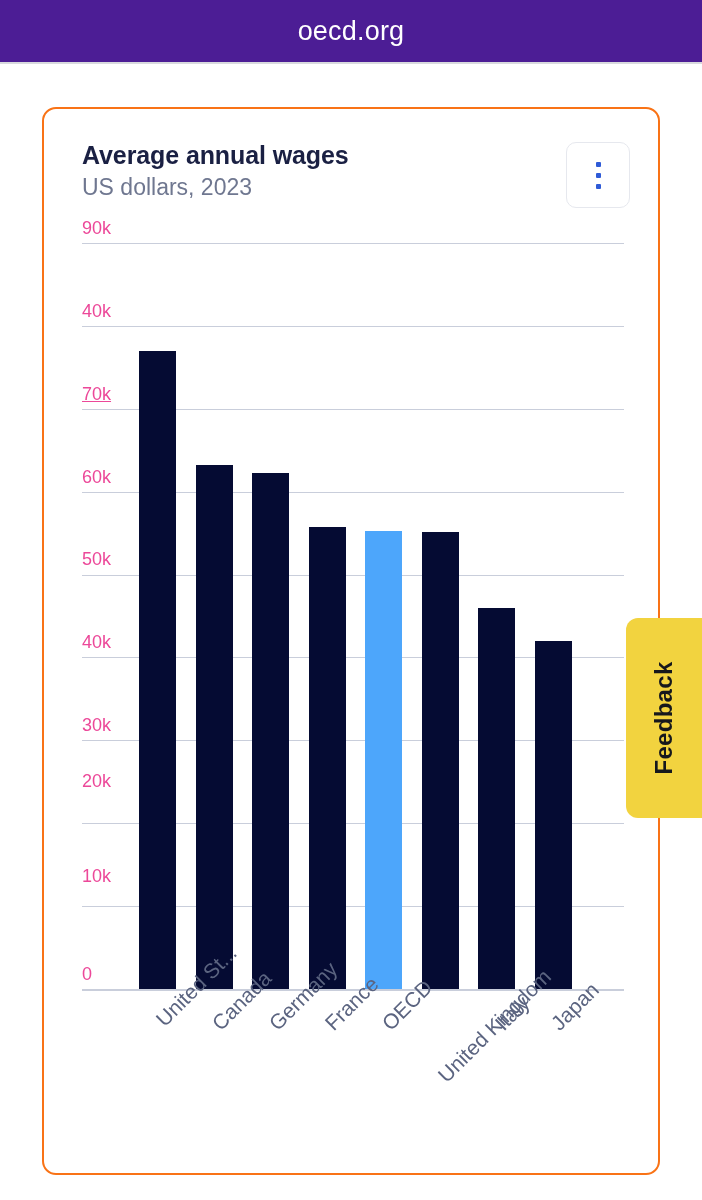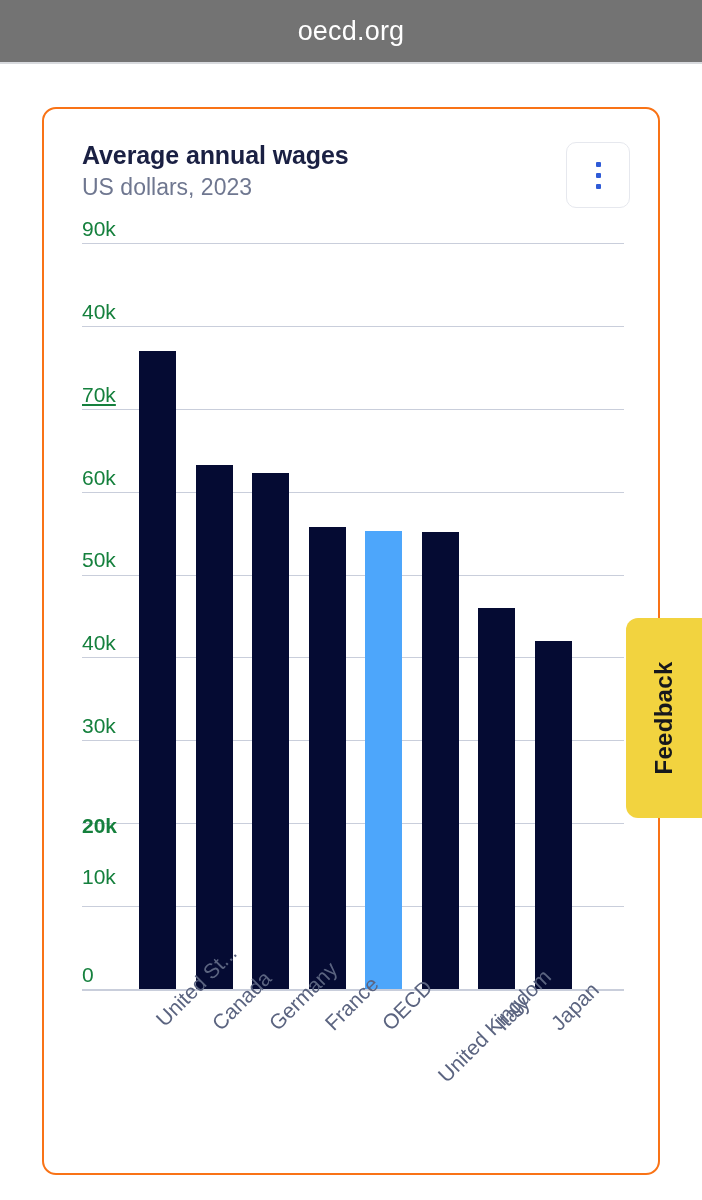--- a/index.html
+++ b/index.html
@@ -8,21 +8,21 @@
     background: #ffffff;
     font-family: "Liberation Sans", sans-serif;
     overflow: hidden;
   }
   body { position: relative; }
 
   
   #browser-bar {
     position: absolute; top: 0; left: 0;
     width: 702px; height: 62px;
-    background: #737373;
+    background: #4c1d95;
     display: flex; align-items: center; justify-content: center;
   }
   #browser-url {
     color: #ffffff;
     font-size: 27px;
     letter-spacing: 0.2px;
   }
   #chrome-divider {
     position: absolute; top: 62px; left: 0;
     width: 702px; height: 2px; background: #d8dade;
@@ -81,22 +81,22 @@
   }
   .gridline {
     position: absolute;
     left: 0; width: 542px;
     height: 1px;
     background: #c9cedb;
   }
   .axis-label {
     position: absolute;
     left: 0;
-    font-size: 21px;
-    color: #15803d;
+    font-size: 18px;
+    color: #ec4899;
     line-height: 21px;
     white-space: nowrap;
   }
   #baseline {
     position: absolute; left: 0; bottom: 0;
     width: 542px; height: 2px; background: #c9cedb;
   }
 
   #bars-layer {
     position: absolute;
@@ -182,21 +182,21 @@
         <div class="gridline" style="top: 746px;"></div>
       </div>
     <div id="ylabels">
         <div class="axis-label" style="top: -25px;">90k</div>
         <div class="axis-label" style="top: 57.8889px;">40k</div>
         <div class="axis-label" style="top: 140.778px; text-decoration: underline;">70k</div>
         <div class="axis-label" style="top: 223.667px;">60k</div>
         <div class="axis-label" style="top: 306px;">50k</div>
         <div class="axis-label" style="top: 389.444px;">40k</div>
         <div class="axis-label" style="top: 472.333px;">30k</div>
-        <div class="axis-label" style="top: 572px; font-weight: bold;">20k</div>
+        <div class="axis-label" style="top: 528px;">20k</div>
         <div class="axis-label" style="top: 623px;">10k</div>
         <div class="axis-label" style="top: 721px;">0</div>
       </div>
     <div id="baseline"></div>
     <div id="bars-layer">
         <div class="bar dark" title="United St..." style="left: 57px; width: 37px; height: 638.244px;"></div>
         <div class="bar dark" title="Canada" style="left: 113.5px; width: 37px; height: 523.858px;"></div>
         <div class="bar dark" title="Germany" style="left: 170px; width: 37px; height: 516.398px;"></div>
         <div class="bar dark" title="France" style="left: 226.5px; width: 37px; height: 461.691px;"></div>
         <div class="bar light" title="OECD" style="left: 283px; width: 37px; height: 458.376px;"></div>

